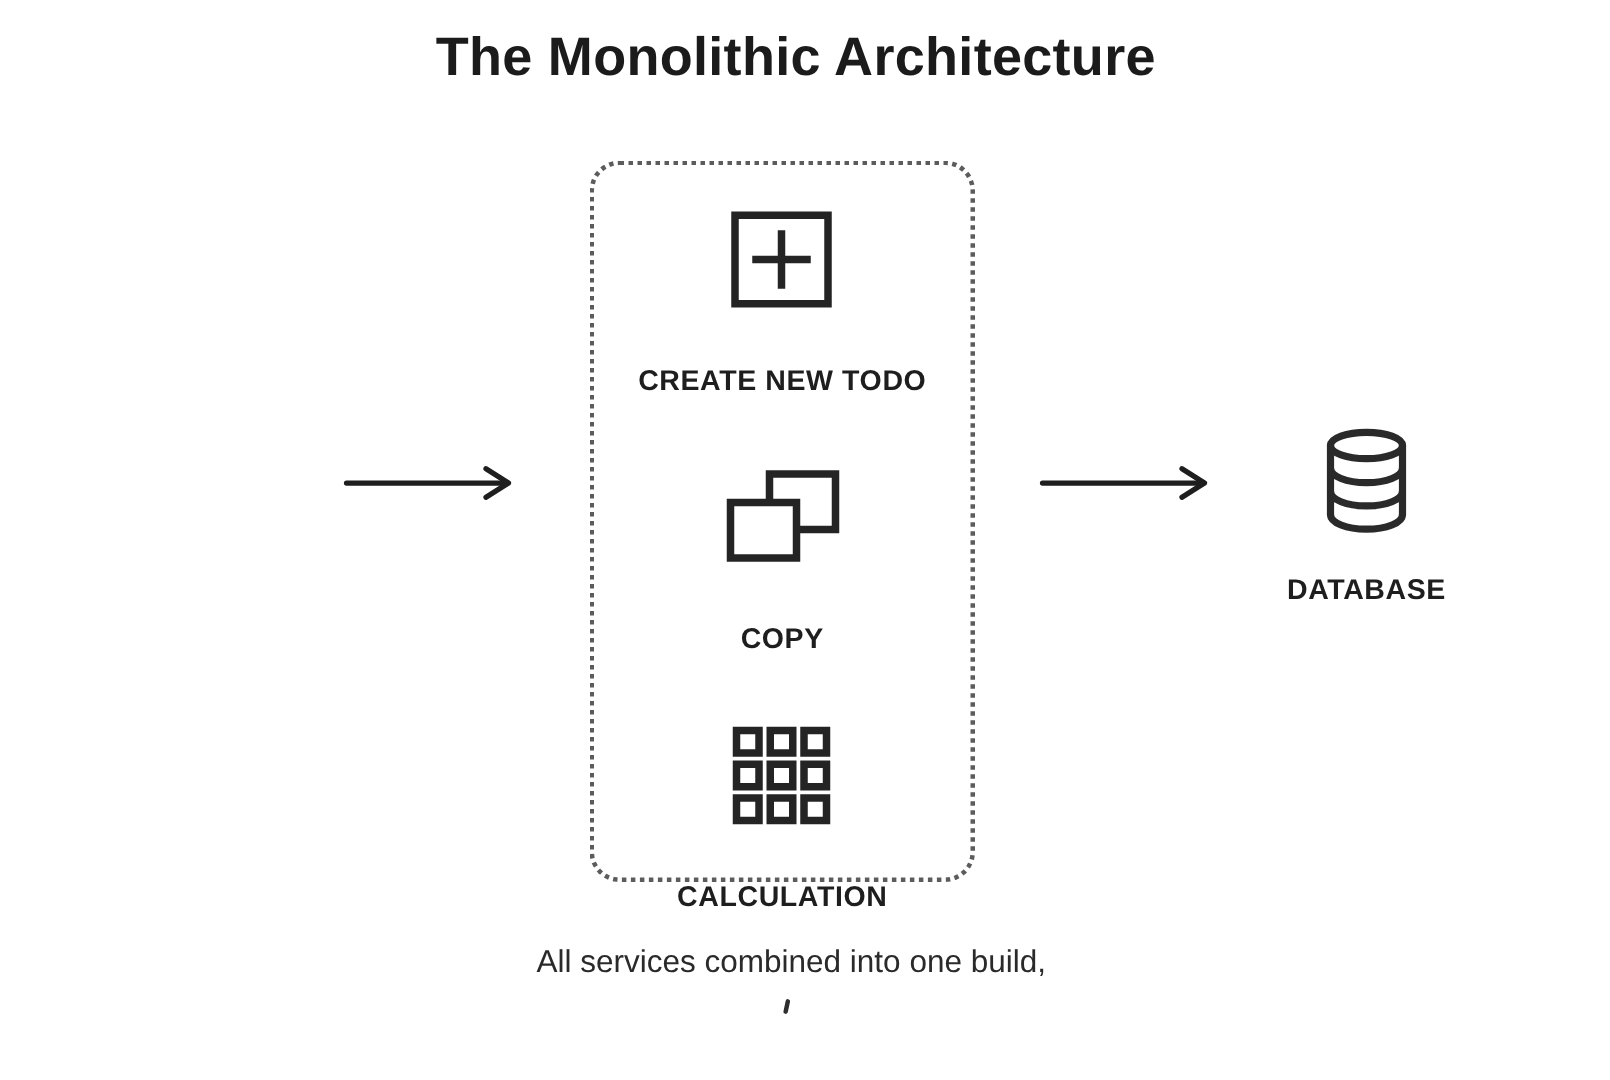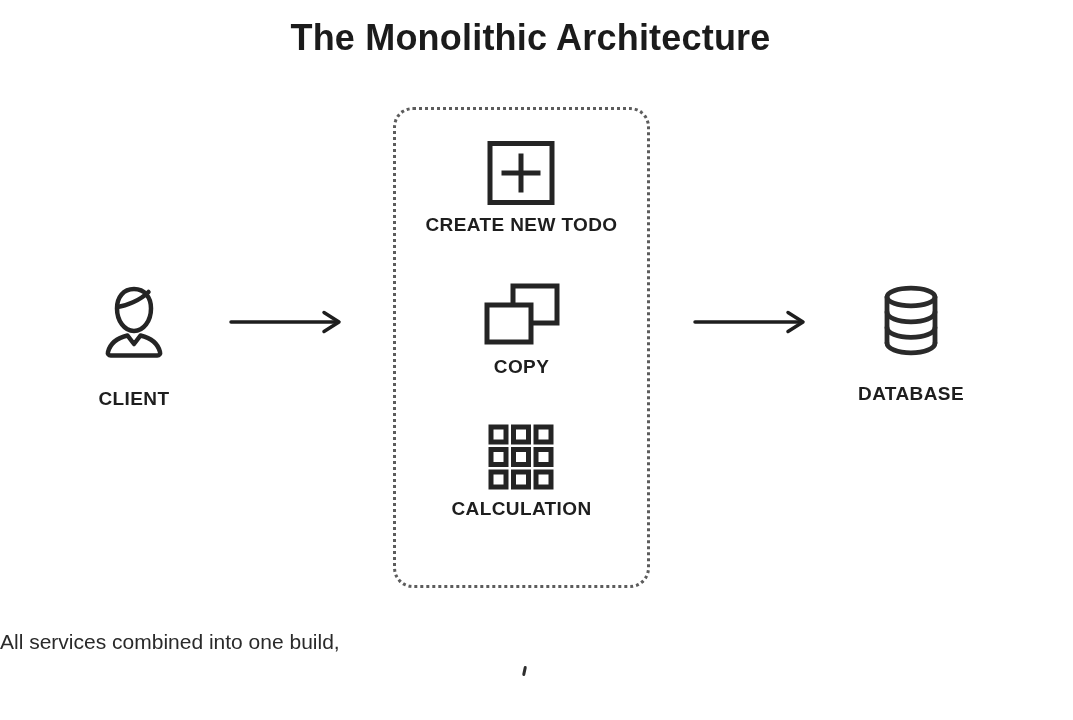--- a/index.html
+++ b/index.html
@@ -65,27 +65,28 @@
     flex-direction: column;
     align-items: center;
     padding-top: 30px;
   }
   .service {
     display: flex;
     flex-direction: column;
     align-items: center;
   }
   .service + .service { margin-top: 46px; }
-  .service-label { margin-top: 8px; }
+  .service-label { margin-top: 38px; }
 
   .caption {
     position: absolute;
     top: 628px;
     left: 0;
     width: 1055px;
+    text-align: center;
     font-size: 21px;
     line-height: 28px;
     color: #2a2a2a;
   }
 
   .cursor-artifact {
     position: absolute;
     left: 523px;
     top: 666px;
     width: 3px;
@@ -97,30 +98,20 @@
 
   svg { display: block; }
 </style>
 </head>
 <body>
 
 <div id="stage">
 
   <div class="title">The Monolithic Architecture</div>
 
-  <div class="node client-node">
-    <span>
-      <svg width="74" height="82" viewBox="0 0 74 82" fill="none" stroke="#242424" stroke-width="4.5" stroke-linecap="round" stroke-linejoin="round">
-        <path d="M37 8 C26.5 8 20 16 20 27.5 C20 40 27.5 50 37 50 C46.5 50 54 40 54 27.5 C54 16 47.5 8 37 8 Z"></path>
-        <path d="M20.5 26 C29 25 43 19.5 51.5 11"></path>
-        <path d="M11 71 C13.5 61 22 56.5 30.5 54.5 L37 63 L43.5 54.5 C52 56.5 60.5 61 63 71 C63.6 72.9 62.3 74.5 60.3 74.5 L13.7 74.5 C11.7 74.5 10.4 72.9 11 71 Z"></path>
-      </svg>
-    </span>
-    <div class="node-label">CLIENT</div>
-  </div>
 
   <span class="arrow arrow-left">
     <svg width="120" height="26" viewBox="0 0 120 26" fill="none" stroke="#1e1e1e" stroke-width="3.5" stroke-linecap="round" stroke-linejoin="round">
       <path d="M3 13 L108 13"></path>
       <path d="M96 3.5 L111 13 L96 22.5"></path>
     </svg>
   </span>
 
   <div class="monolith-box">
 

